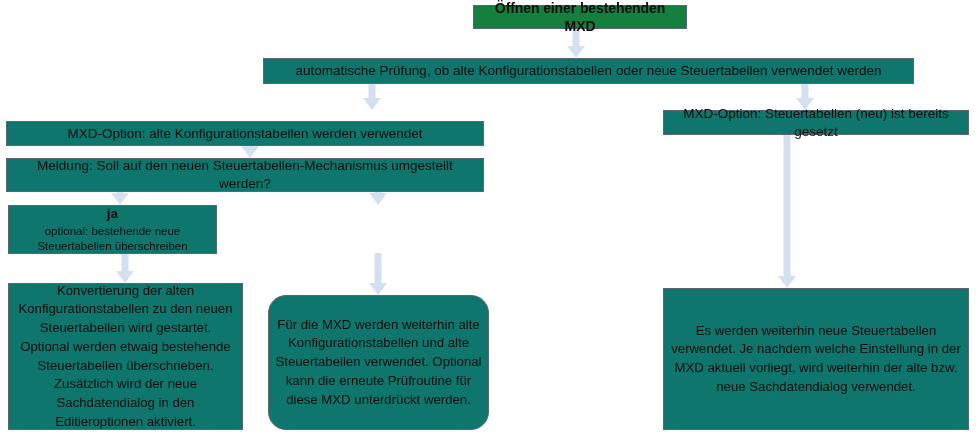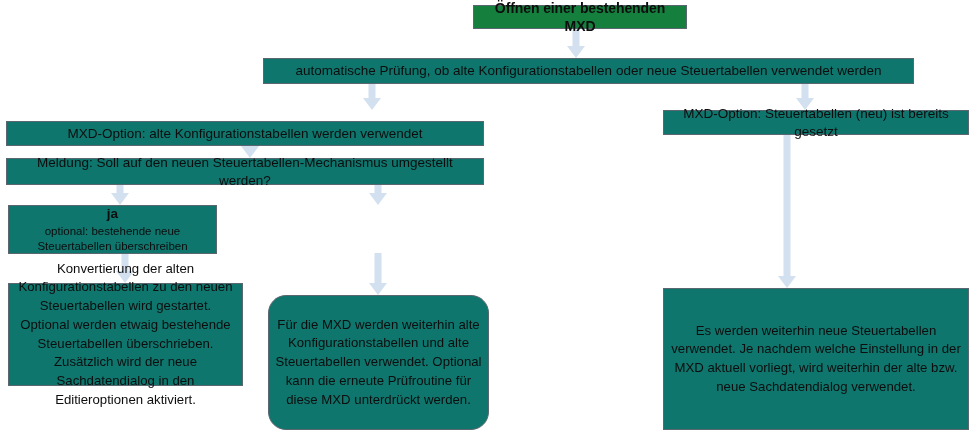--- a/index.html
+++ b/index.html
@@ -134,33 +134,33 @@
   </div>
 
   <div class="node" style="left:6px; top:121px; width:478px; height:25px;">
     <span class="inner">MXD-Option: alte Konfigurationstabellen werden verwendet</span>
   </div>
 
   <div class="node" style="left:663px; top:110px; width:306px; height:25px;">
     <span class="inner">MXD-Option: Steuertabellen (neu) ist bereits gesetzt</span>
   </div>
 
-  <div class="node" style="left:6px; top:158px; width:478px; height:27px;">
+  <div class="node" style="left:6px; top:158px; width:478px; height:34px;">
     <span class="inner">Meldung: Soll auf den neuen Steuertabellen-Mechanismus umgestellt werden?</span>
   </div>
 
   <div class="node" style="left:8px; top:205px; width:209px; height:49px;">
     <span class="inner">
       <span class="lead">ja</span>
       <span class="sub">optional: bestehende neue Steuertabellen überschreiben</span>
     </span>
   </div>
 
 
-  <div class="node body-text" style="left:8px; top:283px; width:235px; height:103px;">
+  <div class="node body-text" style="left:8px; top:283px; width:235px; height:147px;">
     <span class="inner">Konvertierung der alten Konfigurationstabellen zu den neuen Steuertabellen wird gestartet. Optional werden etwaig bestehende Steuertabellen überschrieben. Zusätzlich wird der neue Sachdatendialog in den Editieroptionen aktiviert.</span>
   </div>
 
   <div class="node body-text" style="left:268px; top:295px; width:221px; height:135px;border-radius:18px;">
     <span class="inner">Für die MXD werden weiterhin alte Konfigurationstabellen und alte Steuertabellen verwendet. Optional kann die erneute Prüfroutine für diese MXD unterdrückt werden.</span>
   </div>
 
   <div class="node body-text" style="left:663px; top:288px; width:306px; height:142px;justify-content:center;">
     <span class="inner">Es werden weiterhin neue Steuertabellen verwendet. Je nachdem welche Einstellung in der MXD aktuell vorliegt, wird weiterhin der alte bzw. neue Sachdatendialog verwendet.</span>
   </div>

